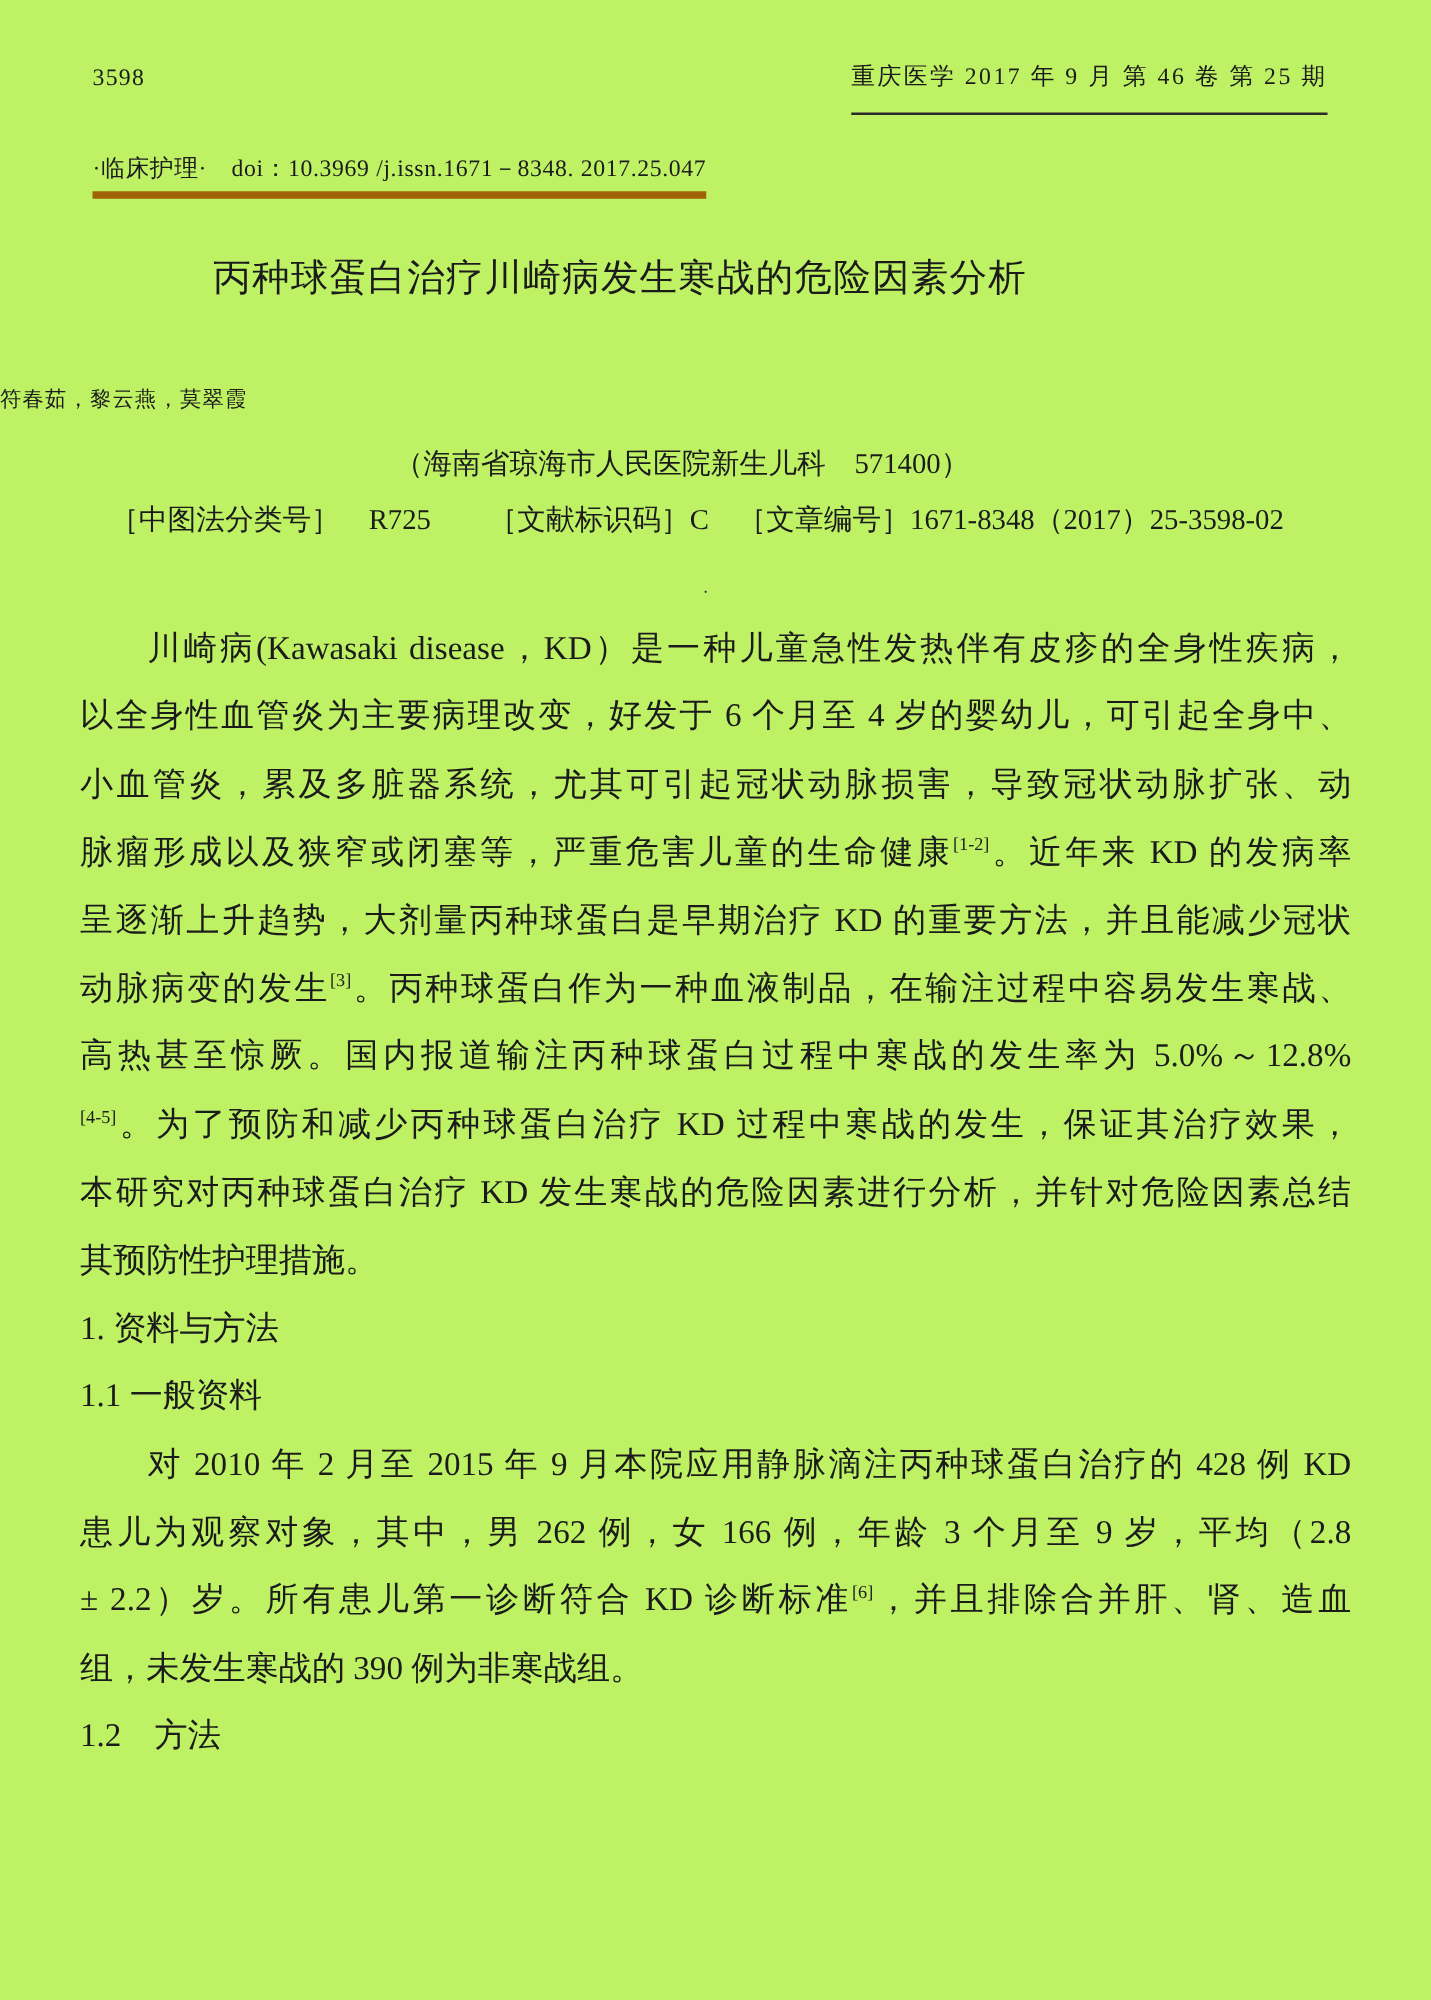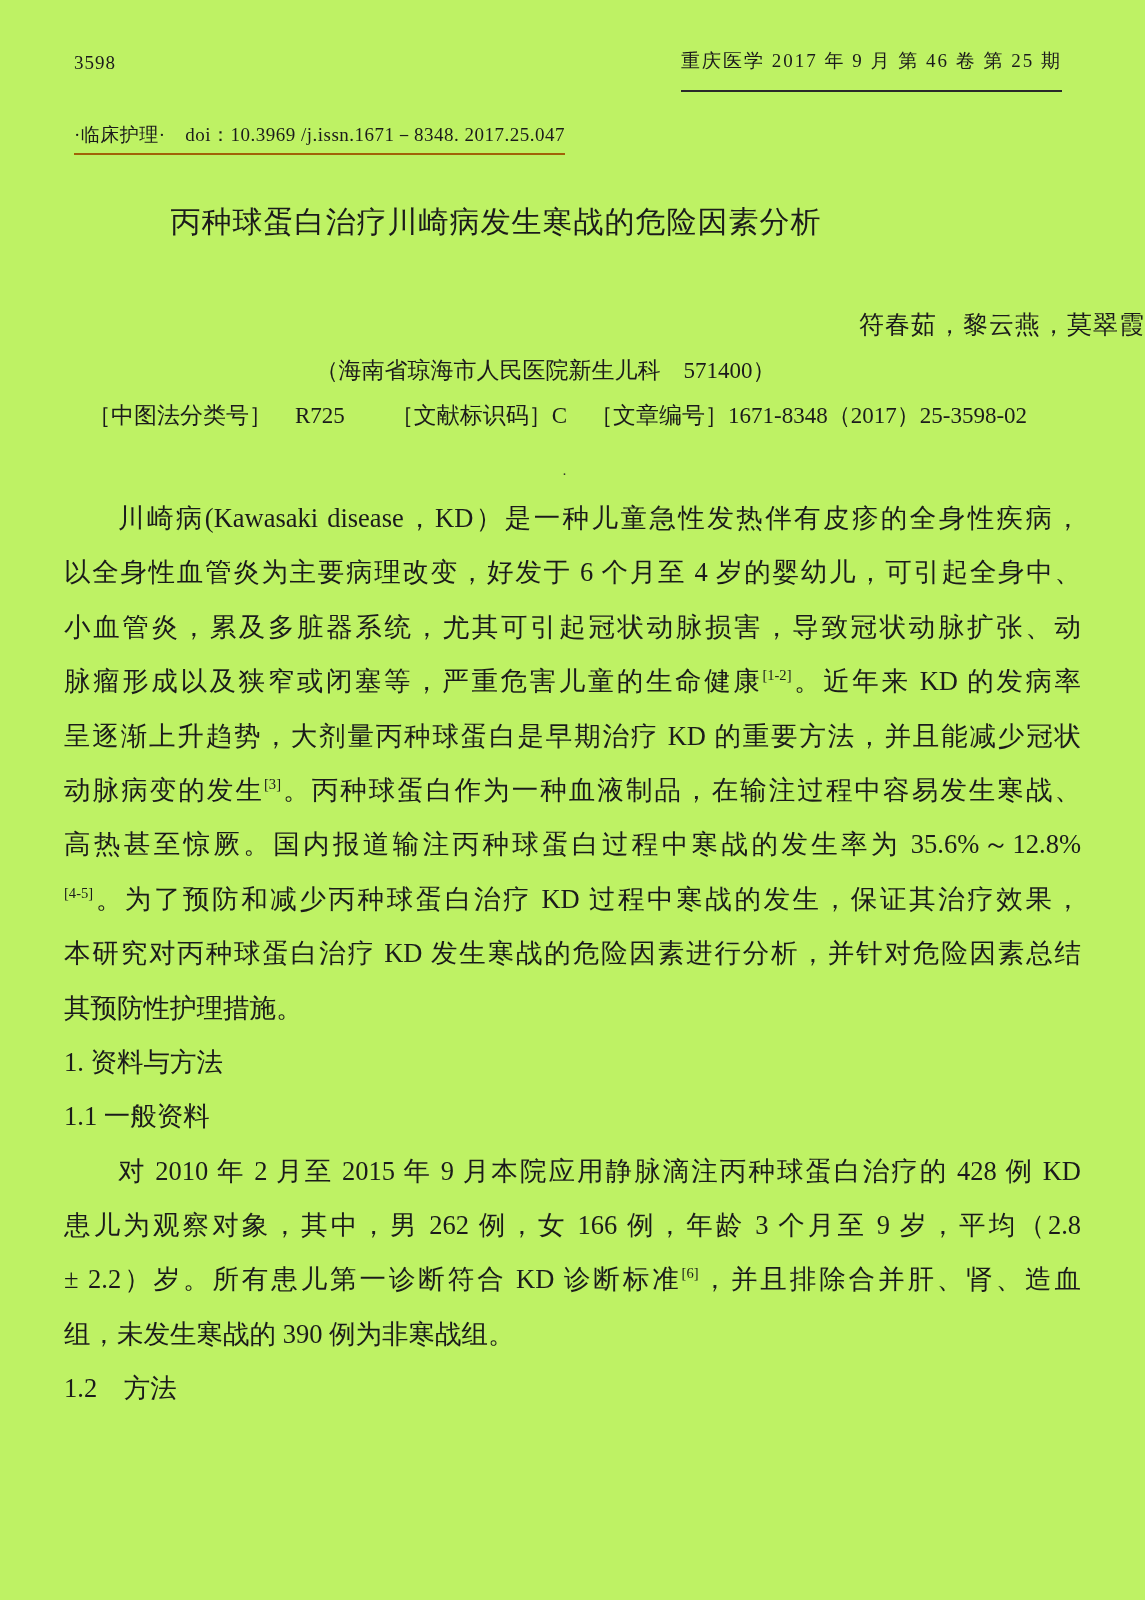--- a/index.html
+++ b/index.html
@@ -36,43 +36,43 @@
     border-bottom: 2px solid #2a2a2a;
     padding-bottom: 16px;
     white-space: nowrap;
   }
   .doi-line {
     position: absolute;
     left: 74px;
     top: 122px;
     font-size: 19px;
     letter-spacing: 0.5px;
-    border-bottom: 2px solid #a16207;
+    border-bottom: 6px solid #a16207;
     padding-bottom: 5px;
     white-space: nowrap;
   }
   .article-title {
     position: absolute;
     left: 0;
     top: 202px;
     width: 992px;
     margin: 0;
     text-align: center;
     font-size: 30px;
     font-weight: normal;
     letter-spacing: 1px;
     white-space: nowrap;
   }
   .authors {
     position: absolute;
     left: 0;
     top: 308px;
     width: 1145px;
-    text-align: right;
-    font-size: 25px;
+    text-align: left;
+    font-size: 17px;
     letter-spacing: 1px;
     white-space: nowrap;
   }
   .affiliation {
     position: absolute;
     left: 0;
     top: 355px;
     width: 1091px;
     text-align: center;
     font-size: 23px;
@@ -143,21 +143,21 @@
 
   <div class="stray-dot">·</div>
 
   <div class="content" id="content">
       <div class="line justify indent"><span>川崎病(Kawasaki disease，KD）是一种儿童急性发热伴有皮疹的全身性疾病，</span></div>
       <div class="line justify"><span>以全身性血管炎为主要病理改变，好发于 6 个月至 4 岁的婴幼儿，可引起全身中、</span></div>
       <div class="line justify"><span>小血管炎，累及多脏器系统，尤其可引起冠状动脉损害，导致冠状动脉扩张、动</span></div>
       <div class="line justify"><span>脉瘤形成以及狭窄或闭塞等，严重危害儿童的生命健康</span><sup>[1-2]</sup><span>。近年来 KD 的发病率</span></div>
       <div class="line justify"><span>呈逐渐上升趋势，大剂量丙种球蛋白是早期治疗 KD 的重要方法，并且能减少冠状</span></div>
       <div class="line justify"><span>动脉病变的发生</span><sup>[3]</sup><span>。丙种球蛋白作为一种血液制品，在输注过程中容易发生寒战、</span></div>
-      <div class="line justify"><span>高热甚至惊厥。国内报道输注丙种球蛋白过程中寒战的发生率为 35.6%～12.8%</span></div>
+      <div class="line justify"><span>高热甚至惊厥。国内报道输注丙种球蛋白过程中寒战的发生率为 5.0%～12.8%</span></div>
       <div class="line justify"><sup>[4-5]</sup><span>。为了预防和减少丙种球蛋白治疗 KD 过程中寒战的发生，保证其治疗效果，</span></div>
       <div class="line justify"><span>本研究对丙种球蛋白治疗 KD 发生寒战的危险因素进行分析，并针对危险因素总结</span></div>
       <div class="line"><span>其预防性护理措施。</span></div>
       <div class="line heading"><span>1. 资料与方法</span></div>
       <div class="line heading"><span>1.1 一般资料</span></div>
       <div class="line justify indent"><span>对 2010 年 2 月至 2015 年 9 月本院应用静脉滴注丙种球蛋白治疗的 428 例 KD</span></div>
       <div class="line justify"><span>患儿为观察对象，其中，男 262 例，女 166 例，年龄 3 个月至 9 岁，平均（2.8</span></div>
       <div class="line justify"><span>± 2.2）岁。所有患儿第一诊断符合 KD 诊断标准</span><sup>[6]</sup><span>，并且排除合并肝、肾、造血</span></div>
       <div class="line"><span>组，未发生寒战的 390 例为非寒战组。</span></div>
       <div class="line heading"><span>1.2　方法</span></div>

